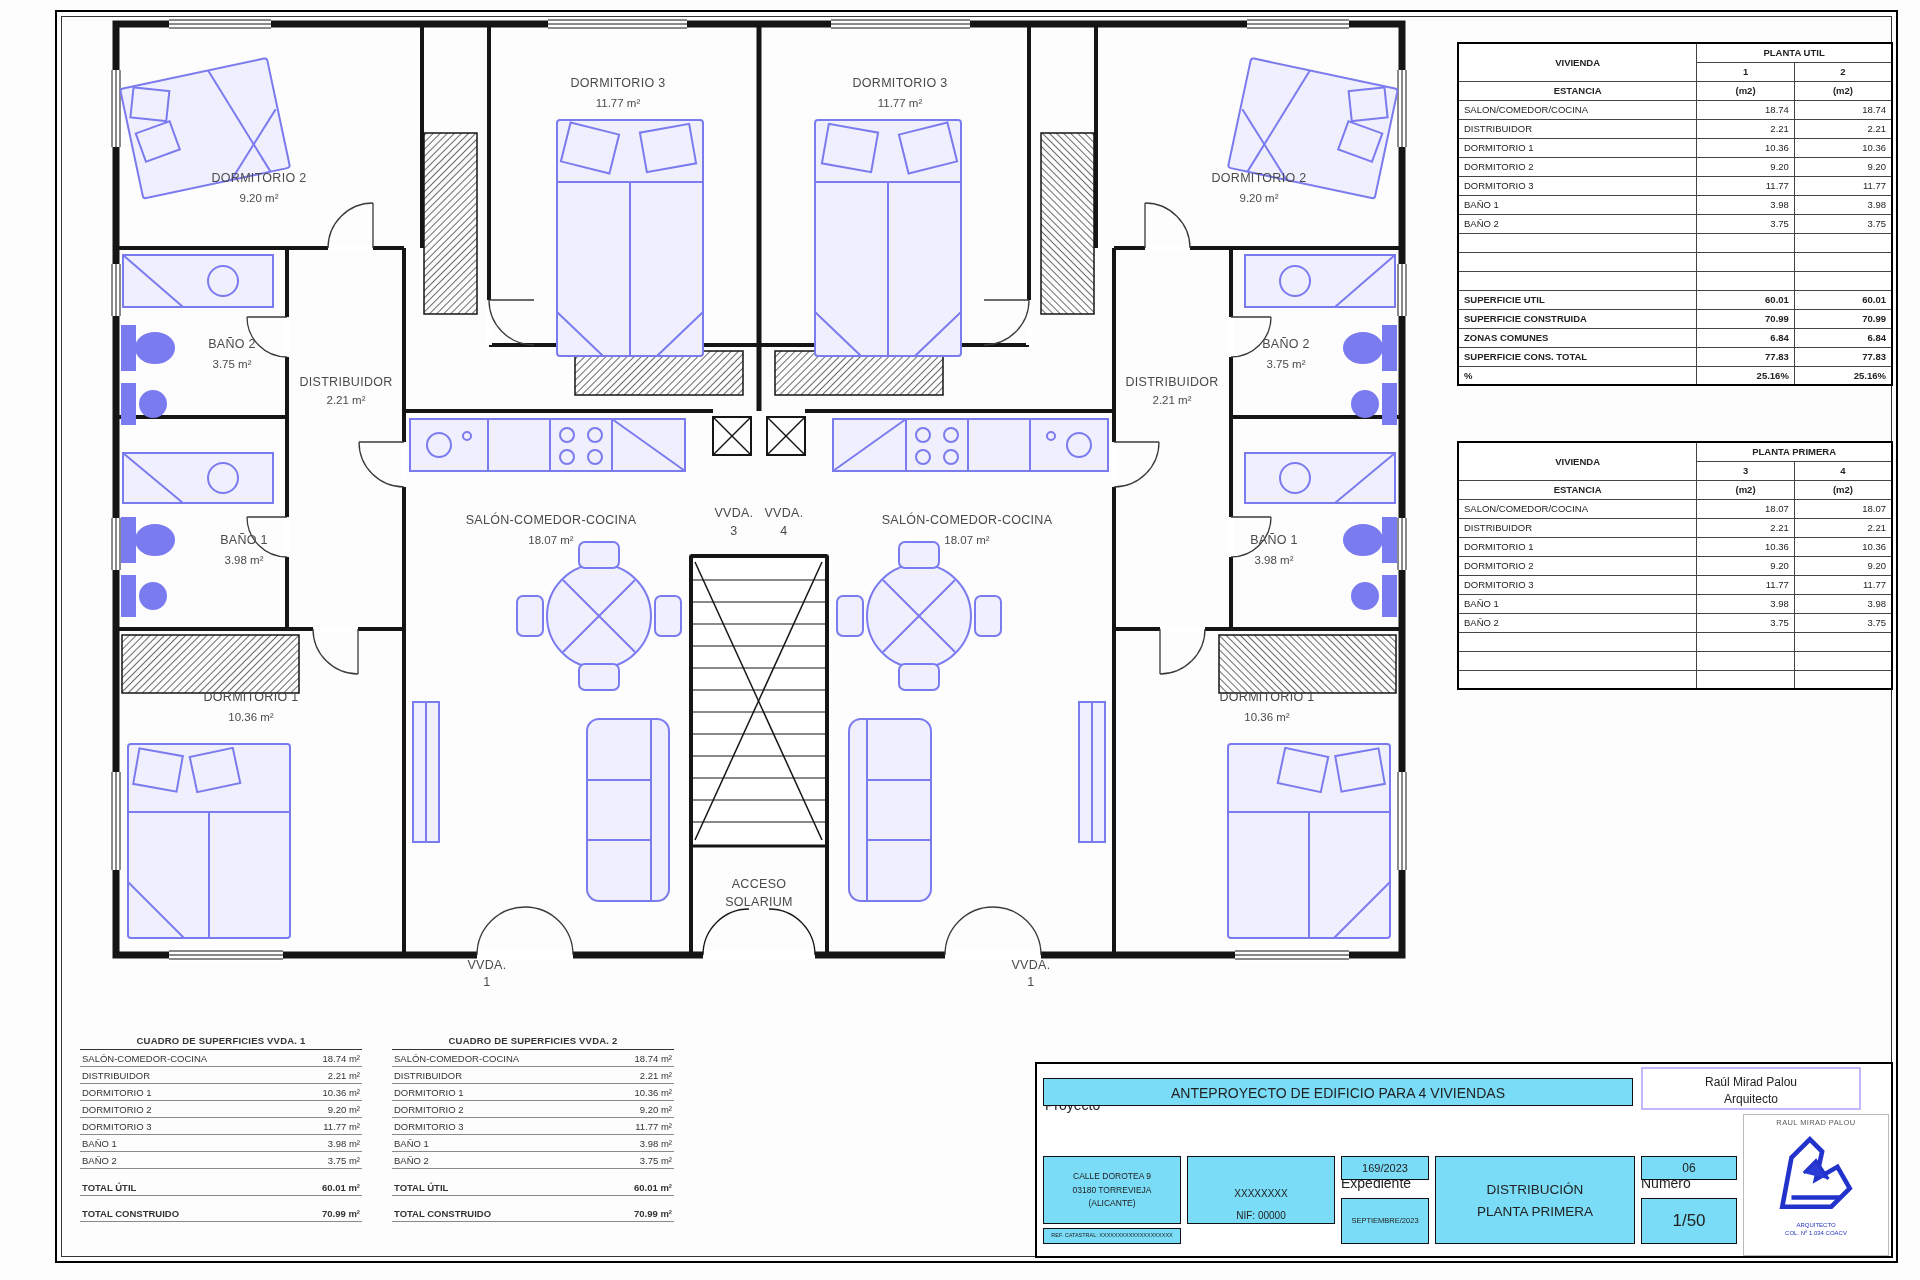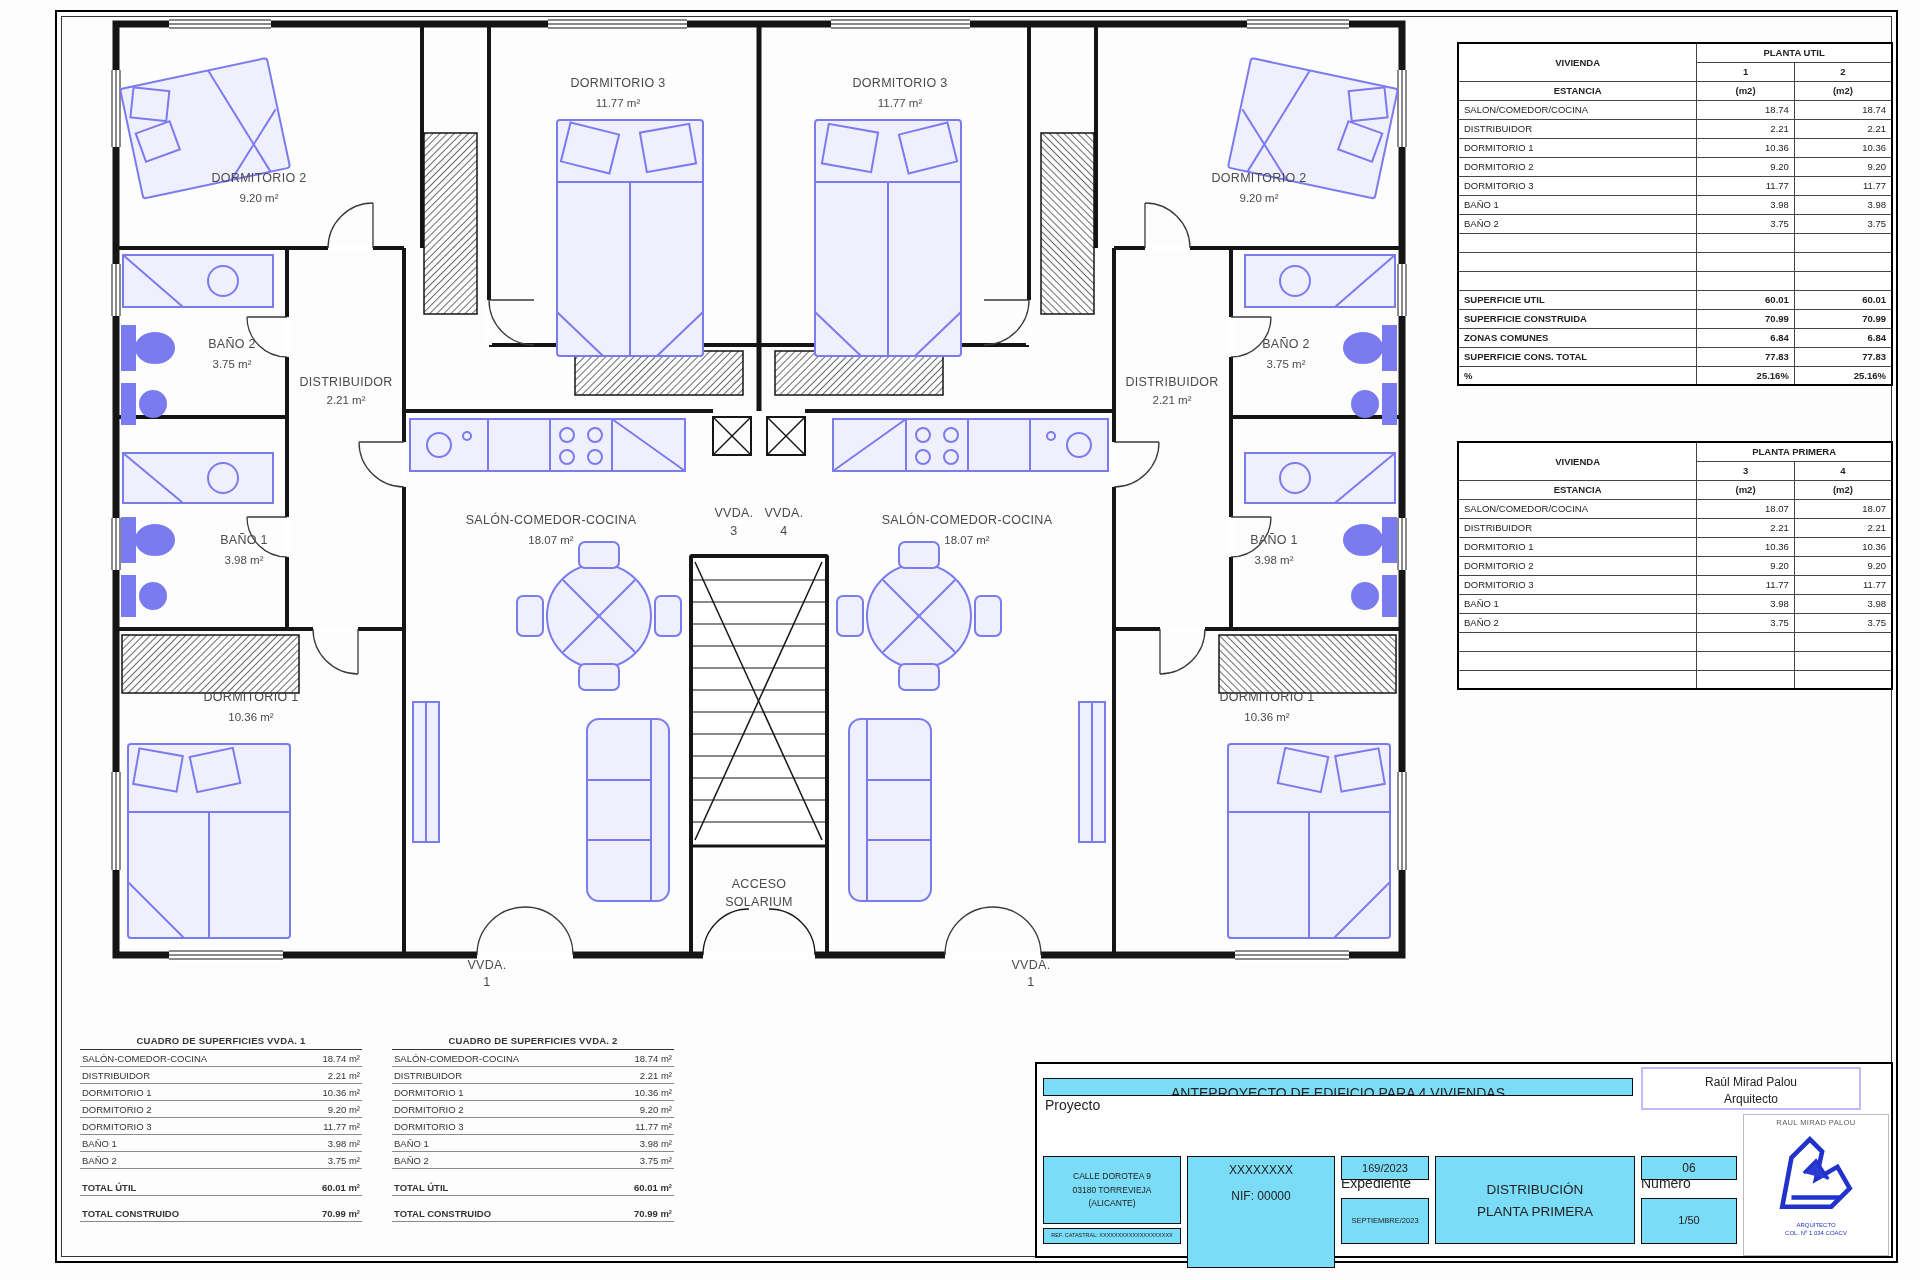--- a/index.html
+++ b/index.html
@@ -40,32 +40,32 @@
   .srow .slabel { text-align:left; } .srow .sval { text-align:right; }
   .stotals { margin-top:10px; }
   .stotals .srow { margin-top:9px; font-weight:bold; }
 
   
   .tb { position:absolute; left:1035px; top:1062px; width:858px; height:196px;
         border:2px solid #000; background:#fff; font-size:9px; }
   .tb .lab { position:absolute; font-size:14px; color:#222;margin-top:31px; }
   .cbox { position:absolute; background:#7adcf7; border:1.5px solid #111;
           text-align:center; overflow:hidden; }
-  .tb-main { left:6px; top:14px; width:590px; height:18px; line-height:29px; font-size:14px; }
+  .tb-main { left:6px; top:14px; width:590px; height:28px; line-height:29px; font-size:14px; }
   .tb-arch { position:absolute; left:604px; top:3px; width:220px; height:43px;
              border:2px solid #c4b5fd; text-align:center; font-size:12px; padding-top:5px;
              line-height:1.4; background:#fff; }
   .box-sit   { left:6px;  top:92px;  width:138px; height:68px; font-size:8.5px; padding-top:13px; line-height:1.6; }
   .box-ref   { left:6px;  top:164px; width:138px; height:16px; font-size:5.5px; line-height:13px; }
-  .box-sol   { left:150px; top:92px; width:148px; height:112px; font-size:12px; line-height:2.2; }
+  .box-sol   { left:150px; top:92px; width:148px; height:68px; font-size:10px; padding-top:26px; line-height:2.2; }
   .box-exp   { left:304px; top:92px; width:88px; height:24px; font-size:11px; line-height:22px; }
   .box-fecha { left:304px; top:134px; width:88px; height:46px; font-size:7.5px; line-height:43px; }
   .box-plano { left:398px; top:92px; width:200px; height:88px; font-size:13.5px; padding-top:22px; line-height:1.6; }
   .box-num   { left:604px; top:92px; width:96px; height:24px; font-size:12px; line-height:22px; }
-  .box-esc   { left:604px; top:134px; width:96px; height:46px; font-size:11px; line-height:43px; }
+  .box-esc   { left:604px; top:134px; width:96px; height:46px; font-size:17px; line-height:43px; }
   .stamp { position:absolute; left:706px; top:50px; width:146px; height:142px;
            border:1px solid #bbb; text-align:center; padding-top:3px; }
   .stamp-name { font-size:7.5px; color:#5a5a5a; letter-spacing:.4px; }
   .stamp-lines { font-size:6px; color:#2233bb; line-height:1.4; }
 </style>
 </head>
 <body>
 
 <div class="sheet">
   <div class="frame-outer"></div>

